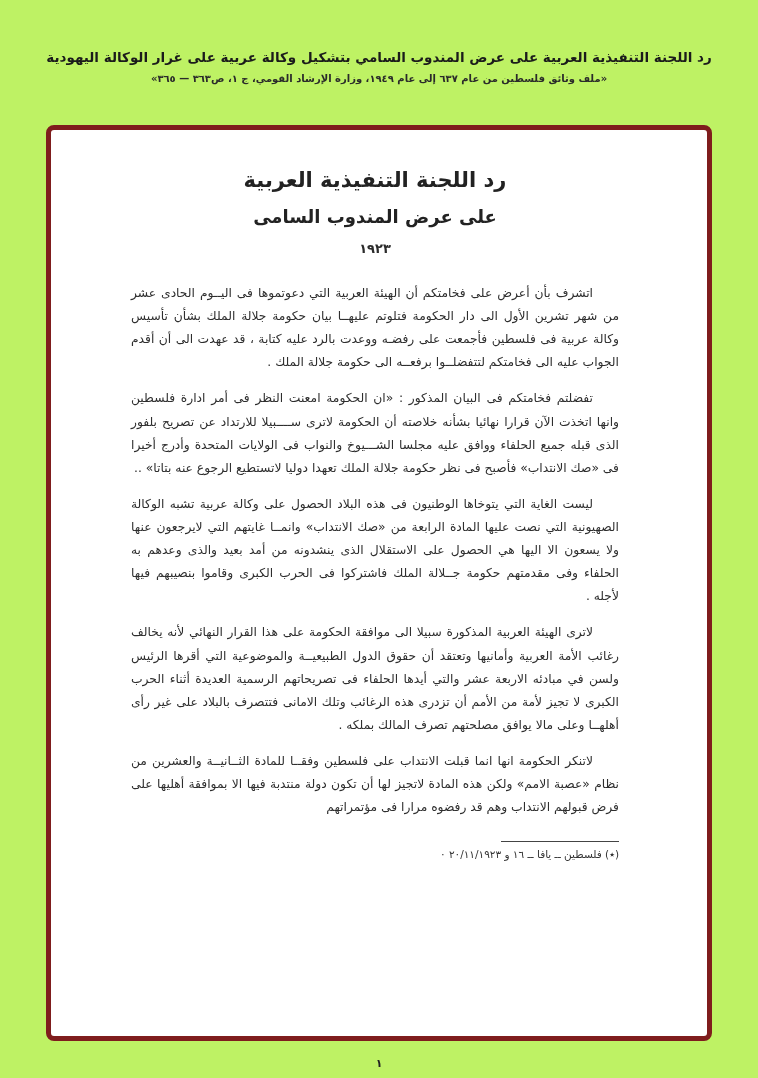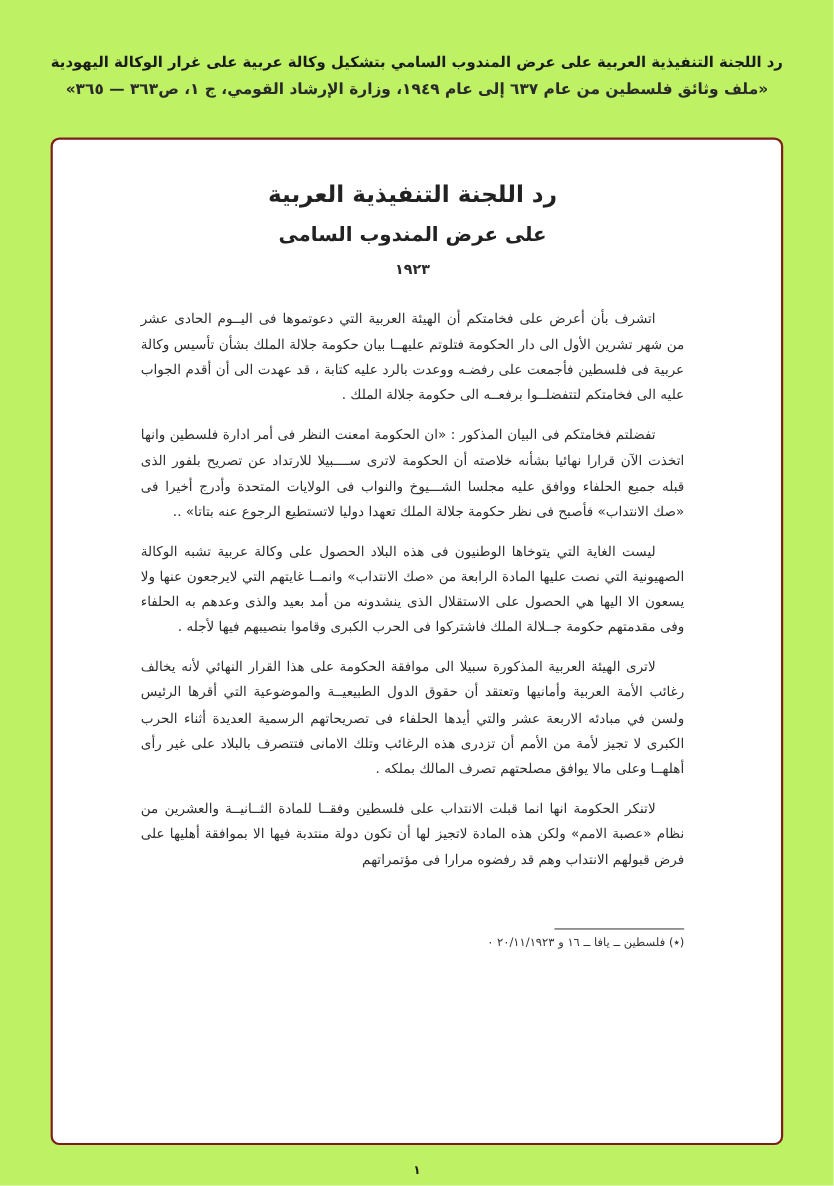--- a/index.html
+++ b/index.html
@@ -26,32 +26,32 @@
     color: #1b1b1b;
   }
   .top-title {
     font-size: 13.5px;
     font-weight: bold;
     letter-spacing: 0;
     line-height: 1.4;
   }
   .top-source {
     margin-top: 6px;
-    font-size: 14px;
+    font-size: 10px;
     font-weight: bold;
     color: #2a2a2a;
   }
   
   .green-frame {
     position: absolute;
     top: 125px;
     left: 46px;
     width: 666px;
     height: 916px;
-    border: 2px solid #7f1d1d;
+    border: 5px solid #7f1d1d;
     border-radius: 8px;
     box-sizing: border-box;
     background: #ffffff;
   }
   .doc-inner {
     position: relative;
     width: 100%;
     height: 100%;
     box-sizing: border-box;
     padding: 38px 88px 20px 80px;

